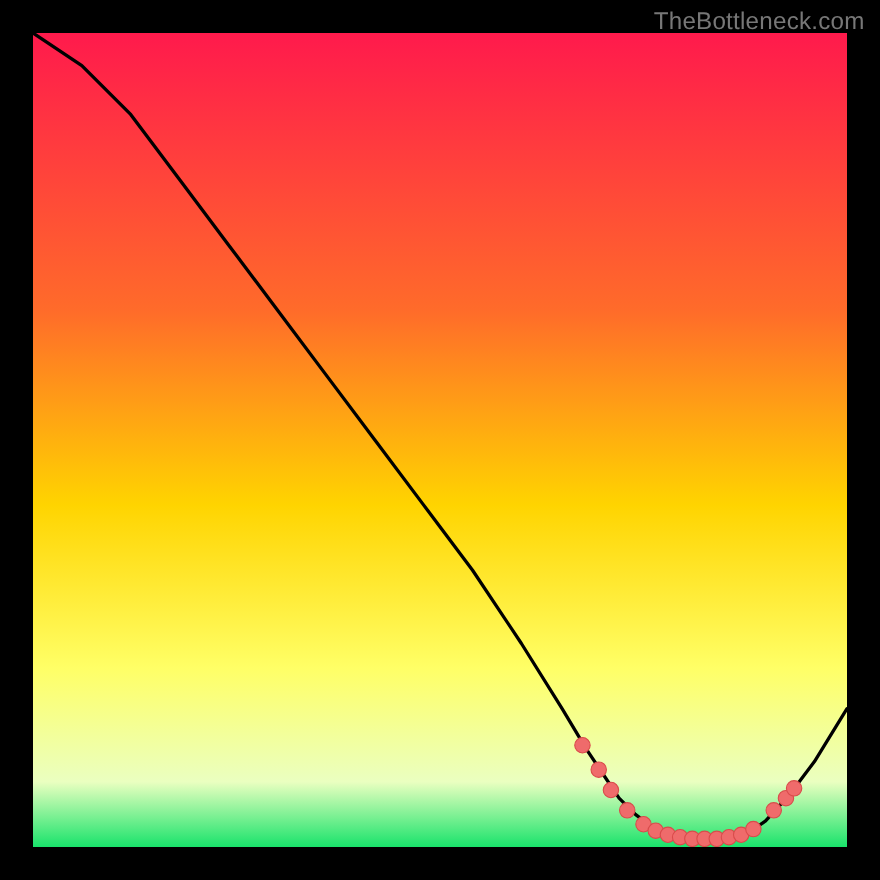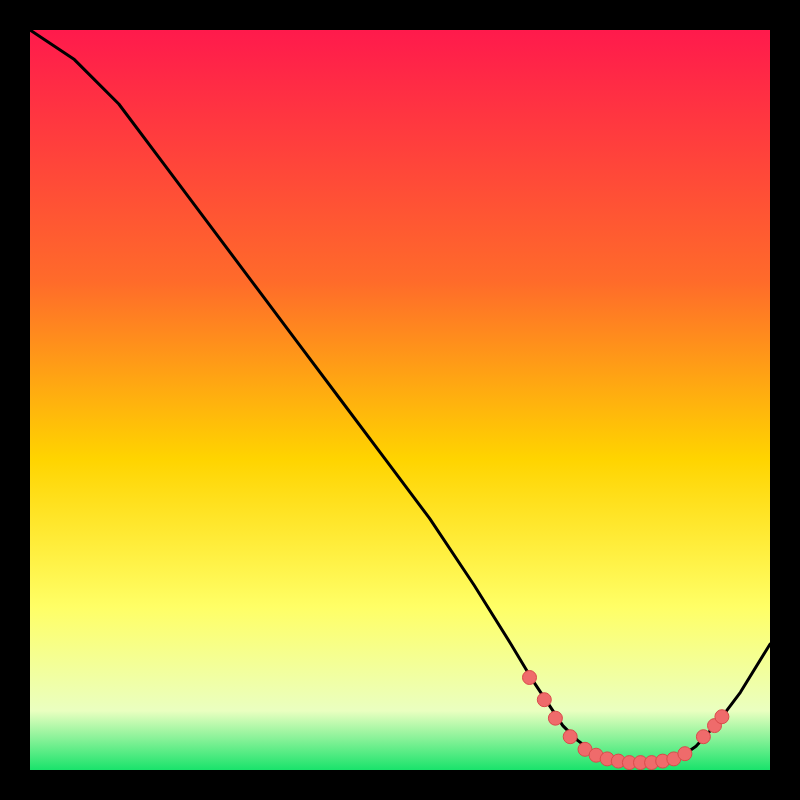--- a/index.html
+++ b/index.html
@@ -34,20 +34,21 @@
     letter-spacing: 0.2px;
     user-select: none;
   }
   svg { display: block; }
 </style>
 </head>
 <body>
 
 <div class="frame">
 
+  <div class="watermark">TheBottleneck.com</div>
 
   <div class="plot">
     <svg id="plot-svg" width="740" height="740" viewBox="0 0 740 740">
       <defs>
         <linearGradient id="bgGrad" x1="0" y1="0" x2="0" y2="1">
           <stop id="g0" offset="0%" stop-color="#ff1a4c"></stop>
           <stop id="g1" offset="34%" stop-color="#ff6b2a"></stop>
           <stop id="g2" offset="58%" stop-color="#ffd400"></stop>
           <stop id="g3" offset="78%" stop-color="#ffff66"></stop>
           <stop id="g4" offset="92%" stop-color="#eaffc0"></stop>

